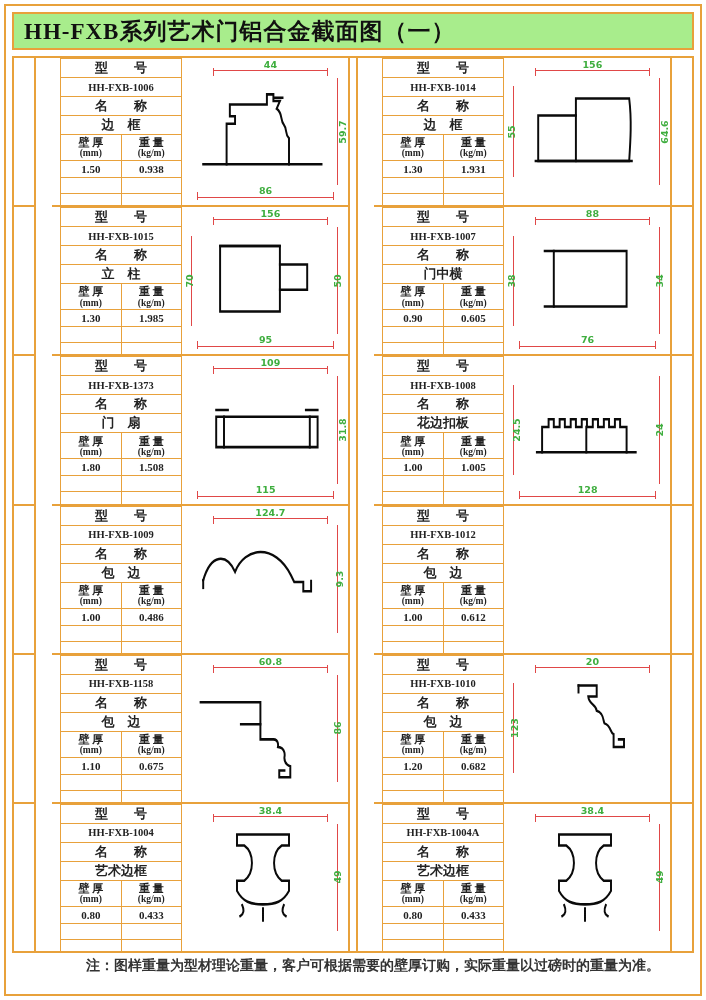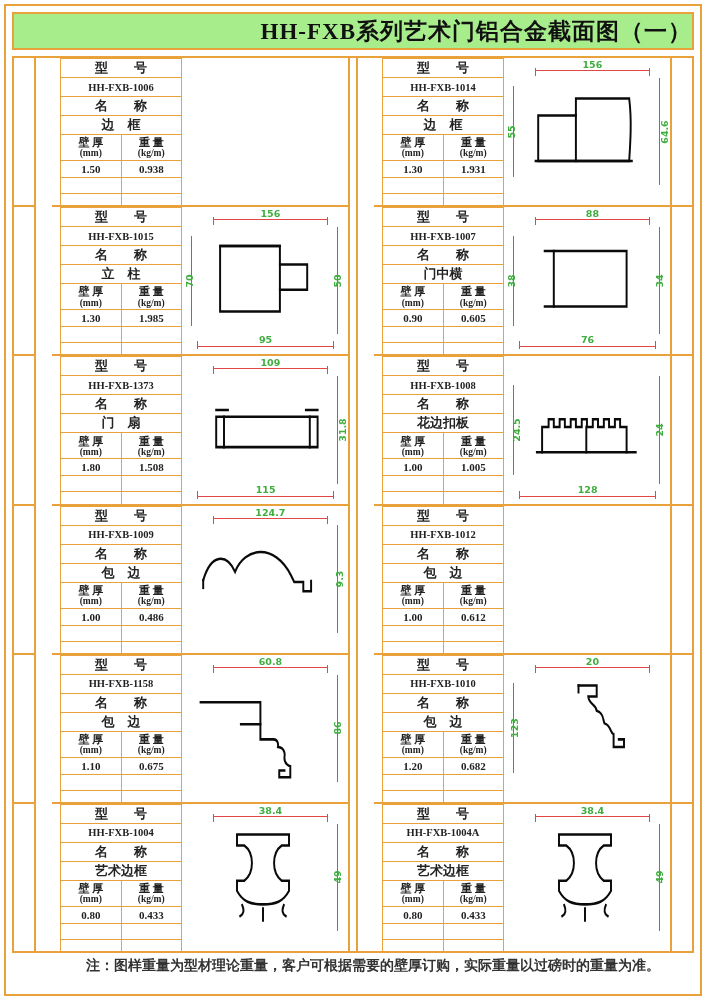--- a/index.html
+++ b/index.html
@@ -5,21 +5,20 @@
   * { margin:0; padding:0; box-sizing:border-box; }
   body { background:#d8d8d8; font-family:"Liberation Serif", serif; }
   .page { position:relative; width:706px; height:1000px; background:#ffffff; overflow:hidden; }
   .frame { position:absolute; inset:4px; border:2px solid #E8A13B; }
 
   .title-bar {
     margin:6px 6px 6px 6px; height:38px; line-height:36px;
     background:#A8ED8C; border:2px solid #E8A13B;
     font-size:23px; font-weight:bold; color:#111; padding-left:10px;
     letter-spacing:1px;
-    text-align:right;
   }
 
   .sheet { display:flex; margin:0 6px; border-top:2px solid #E8A13B; border-bottom:2px solid #E8A13B; height:897px; }
   .gutter { width:24px; border-left:2px solid #E8A13B; border-right:2px solid #E8A13B; display:flex; flex-direction:column; }
   .gutter .gcell { flex:1; border-bottom:2px solid #E8A13B; }
   .gutter .gcell:last-child { border-bottom:none; }
   .divider { width:10px; border-left:2px solid #E8A13B; border-right:2px solid #E8A13B; }
   .col { flex:1; display:flex; flex-direction:column;padding-left:16px; }
 
   .panel { position:relative; flex:1; border-bottom:2px solid #E8A13B; display:flex; overflow:hidden; }
@@ -111,20 +110,39 @@
       <tr class="empty">
                   <td></td>
                   <td></td>
                 </tr>
       <tr class="empty">
                   <td></td>
                   <td></td>
                 </tr>
     </tbody>
             </table>
+    <div class="drawing">
+      <svg viewBox="0 0 200 132" preserveAspectRatio="none">
+                <path d="M8,106 H190"></path>
+                <path d="M44,106 V58 h13 v-9 h-8 V35 h57 v-12 h10 v8 h10 l-5,9 c10,6 5,13 11,19 c6,6 1,11 8,16 v31"></path>
+                <path d="M118,27 h12"></path>
+              </svg>
+    <div class="dim top">
+                <span class="line"></span>
+                <span class="val">44</span>
+              </div>
+              <div class="dim bottom">
+                <span class="line"></span>
+                <span class="val">86</span>
+              </div>
+              <div class="dim right">
+                <span class="line"></span>
+                <span class="val">59.7</span>
+              </div>
+            </div>
   </div>
 
   <div class="panel">
     <table class="spec-table">
       <tbody>
                 <tr>
                   <td class="hdr" colspan="2">型　　号</td>
                 </tr>
       <tr>
                   <td class="model" colspan="2">HH-FXB-1015</td>

